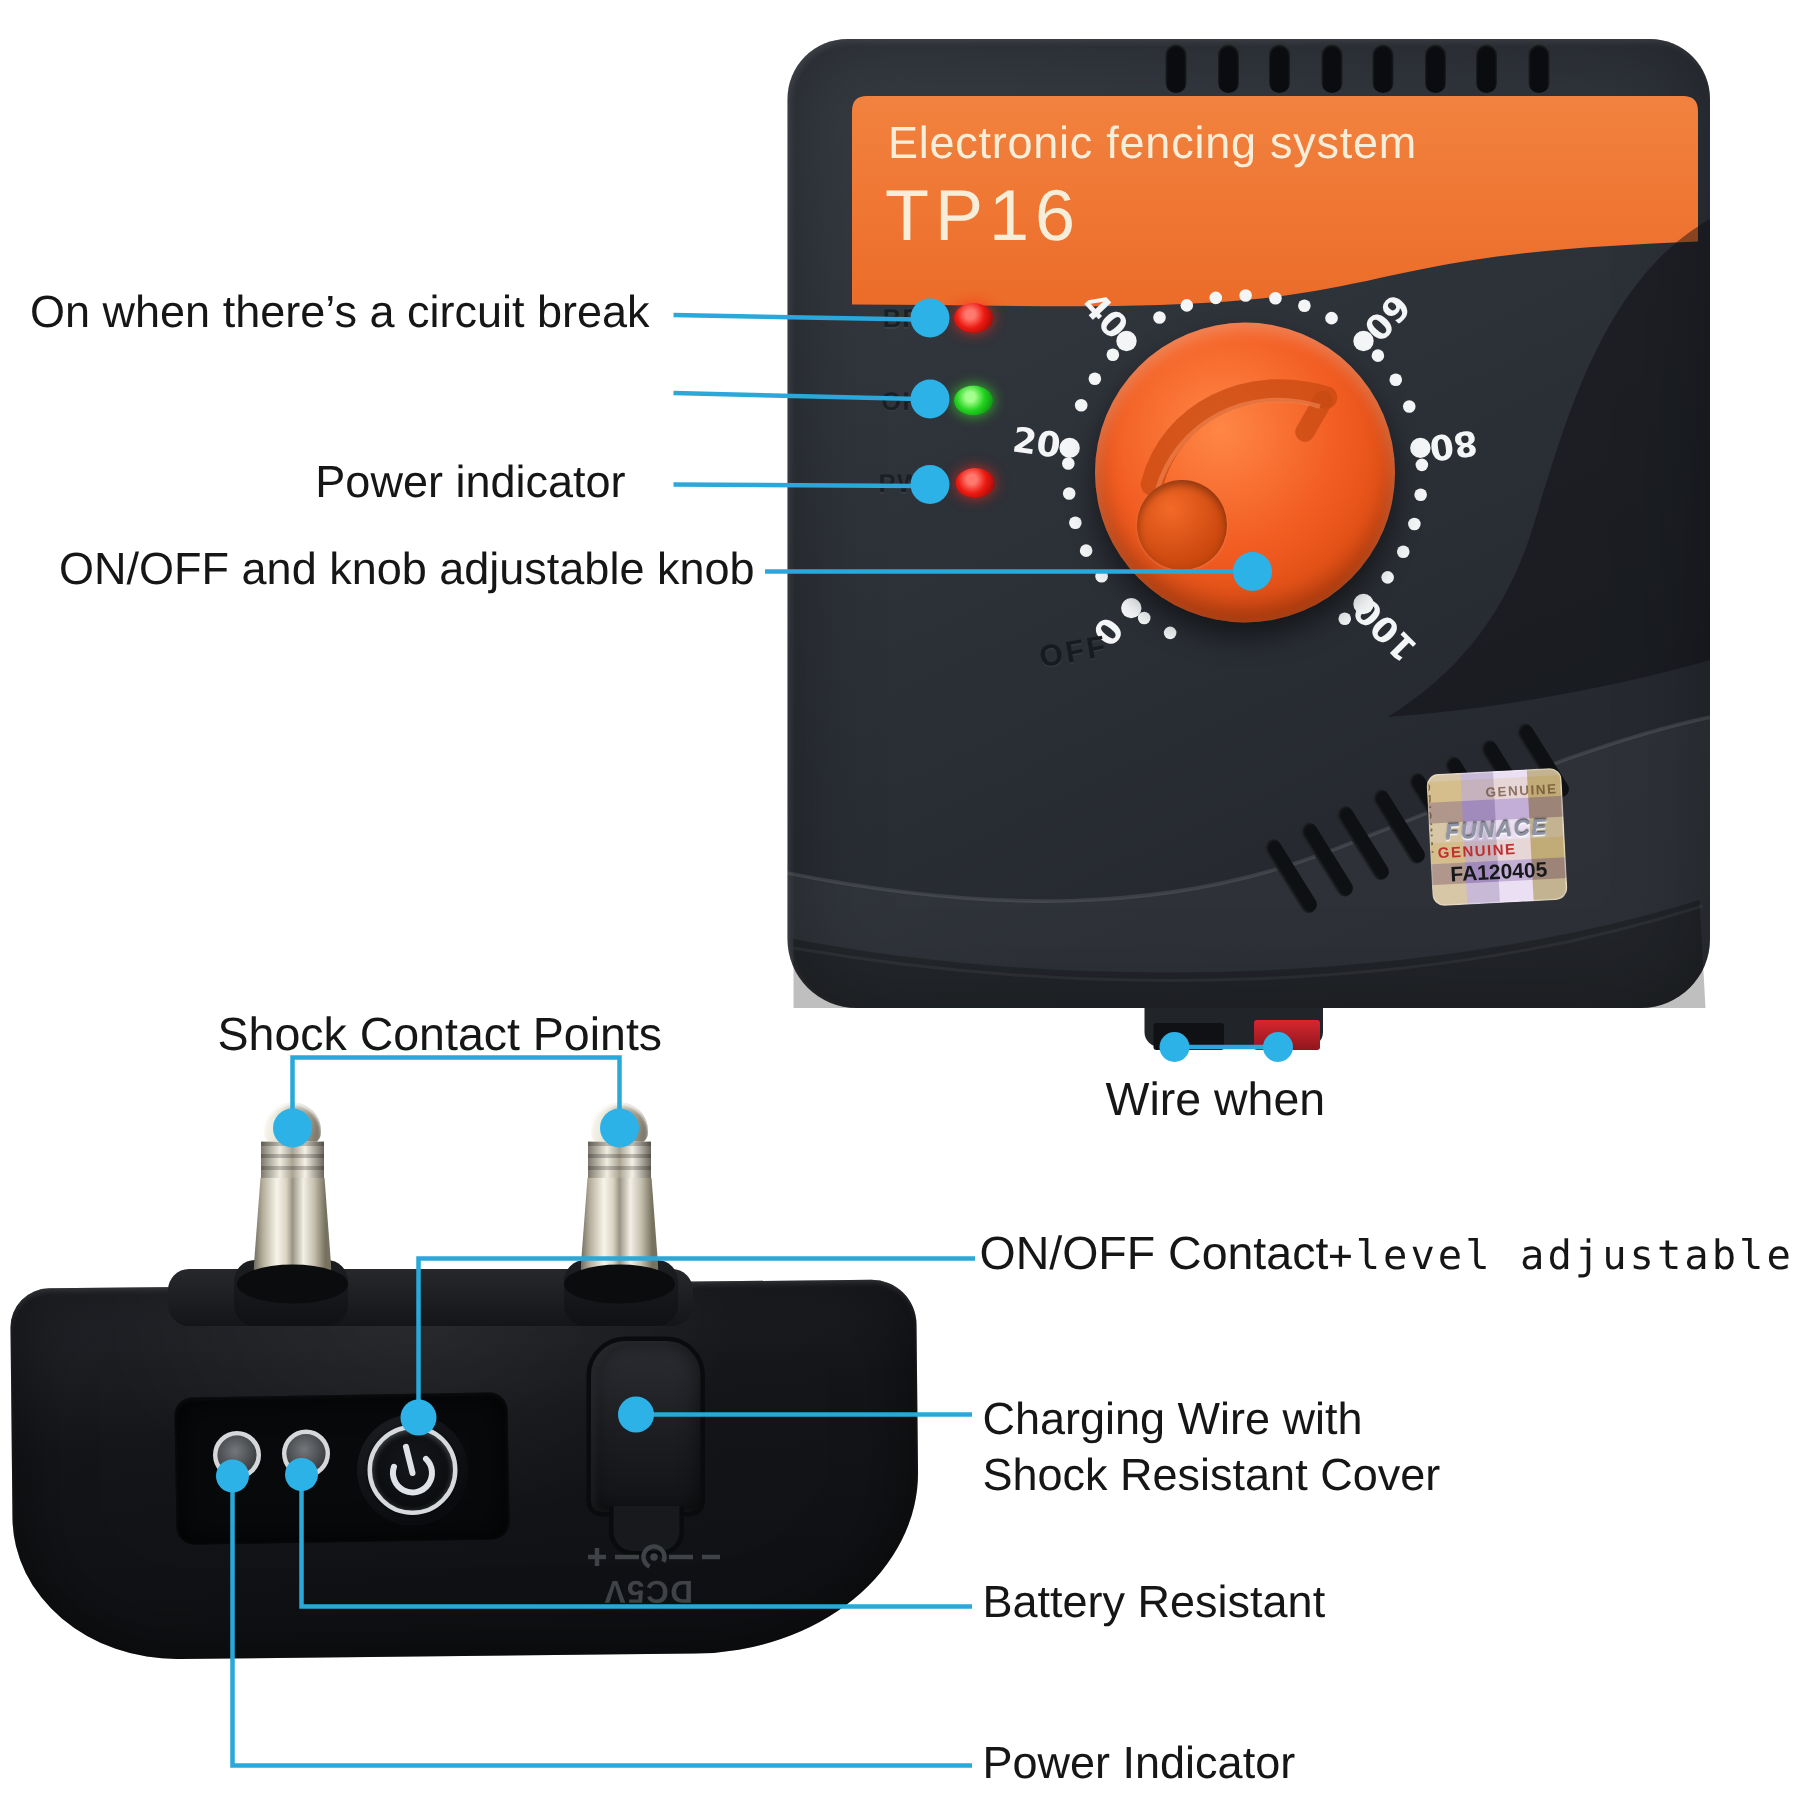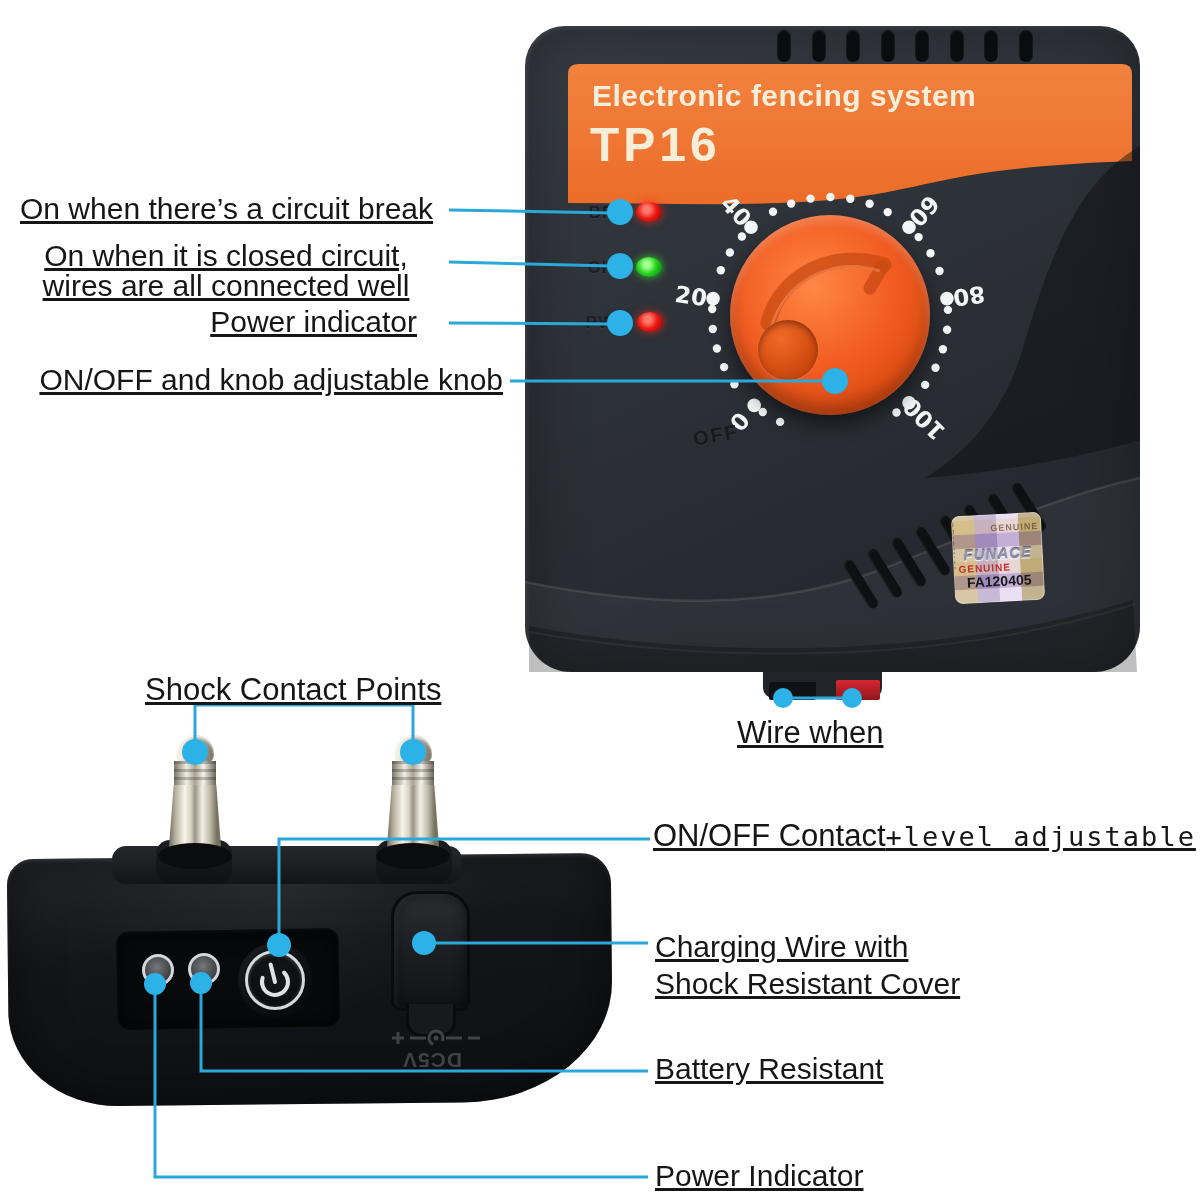--- a/index.html
+++ b/index.html
@@ -1,33 +1,33 @@
 <!DOCTYPE html>
 <html><head>
 <meta charset="utf-8">
 <style>
   html,body{margin:0;padding:0;background:#fff;}
   #canvas{position:relative;width:1200px;height:1200px;background:#ffffff;overflow:hidden;
           font-family:"Liberation Sans",sans-serif;}
   .abs{position:absolute;}
 
   
-  .lbl{position:absolute;color:#161616;font-size:30px;line-height:30px;white-space:nowrap;z-index:21;text-decoration:underline;}
+  .lbl{position:absolute;color:#161616;font-size:30px;line-height:30px;white-space:nowrap;z-index:21;}
   .lbl-mono{font-family:"DejaVu Sans Mono",monospace;font-size:27px;letter-spacing:2px;margin-top:11px;}
 
   
   #tx{position:absolute;left:525px;top:26px;width:615px;height:646px;z-index:1;}
   #tx-body{position:absolute;inset:0;border-radius:40px 40px 46px 46px;
     background:linear-gradient(155deg,#373b43 0%,#2d3138 40%,#262a30 75%,#24272d 100%);
     box-shadow:inset 2px 2px 4px rgba(255,255,255,.09), inset 0 0 60px rgba(0,0,0,.35);}
   .topvent{position:absolute;top:0;width:14px;height:34px;border-radius:7px;background:#0a0c0f;
     box-shadow:inset 0 2px 2px rgba(255,255,255,.18);}
   .sidevent{position:absolute;width:11px;height:56px;border-radius:6px;background:#0e1013;
     transform:rotate(-32deg);box-shadow:inset 1px 1px 2px rgba(255,255,255,.12);}
-  #banner{position:absolute;left:43px;top:38px;width:524px;height:142px;font-weight:bold;}
+  #banner{position:absolute;left:43px;top:38px;width:524px;height:142px;}
   #banner-title{position:absolute;left:24px;top:15px;color:#f7eeda;font-size:30px;letter-spacing:.5px;}
   #model-number{position:absolute;left:22px;top:53px;color:#f7eeda;font-size:48px;letter-spacing:4px;}
   .led{position:absolute;width:26px;height:20px;border-radius:50%;}
   .led-red{background:radial-gradient(circle at 42% 38%,#ff7a6e 0 16%,#ec1a12 48%,#9c0a05 85%);
     box-shadow:0 0 9px rgba(255,40,25,.75);}
   .led-green{background:radial-gradient(circle at 42% 38%,#a4ff8e 0 16%,#23d31f 48%,#0b8c12 85%);
     box-shadow:0 0 9px rgba(60,255,40,.7);}
   .led-lbl{position:absolute;width:42px;text-align:right;color:#1b1e24;font-size:17px;font-weight:bold;
     letter-spacing:1px;text-shadow:0 1px 0 rgba(255,255,255,.05);}
   .dialnum{position:absolute;color:#f3f5f7;font-size:23px;font-weight:bold;
@@ -295,24 +295,20 @@
       <circle cx="195" cy="752" r="13"></circle>
       <circle cx="413" cy="752" r="13"></circle>
       <circle cx="279" cy="945" r="12"></circle>
       <circle cx="424" cy="943" r="12"></circle>
       <circle cx="201" cy="983" r="11"></circle>
       <circle cx="155" cy="984" r="11"></circle>
     </g>
   </svg>
 
   <div class="lbl" style="right:767px;top:194px;">On when there’s a circuit break</div>
-  <div class="lbl" style="left:20px;top:241px;width:412px;text-align:center;white-space:normal;">
-    <div>On when it is closed circuit,</div>
-    <div>wires are all connected well</div>
-  </div>
   <div class="lbl" style="right:783px;top:307px;">Power indicator</div>
   <div class="lbl" style="right:697px;top:365px;">ON/OFF and knob adjustable knob</div>
   <div class="lbl" style="left:737px;top:718px;font-size:31px;">Wire when</div>
   <div class="lbl" style="left:145px;top:657px;font-size:31px;margin-top:18px;">Shock Contact Points</div>
   <div class="lbl" style="left:653px;top:821px;font-size:31px;">
     <span>ON/OFF Contact</span><span class="lbl-mono">+level adjustable</span>
   </div>
   <div class="lbl" style="left:655px;top:928px;line-height:37px;">
     <div>Charging Wire with</div>
     <div>Shock Resistant Cover</div>

